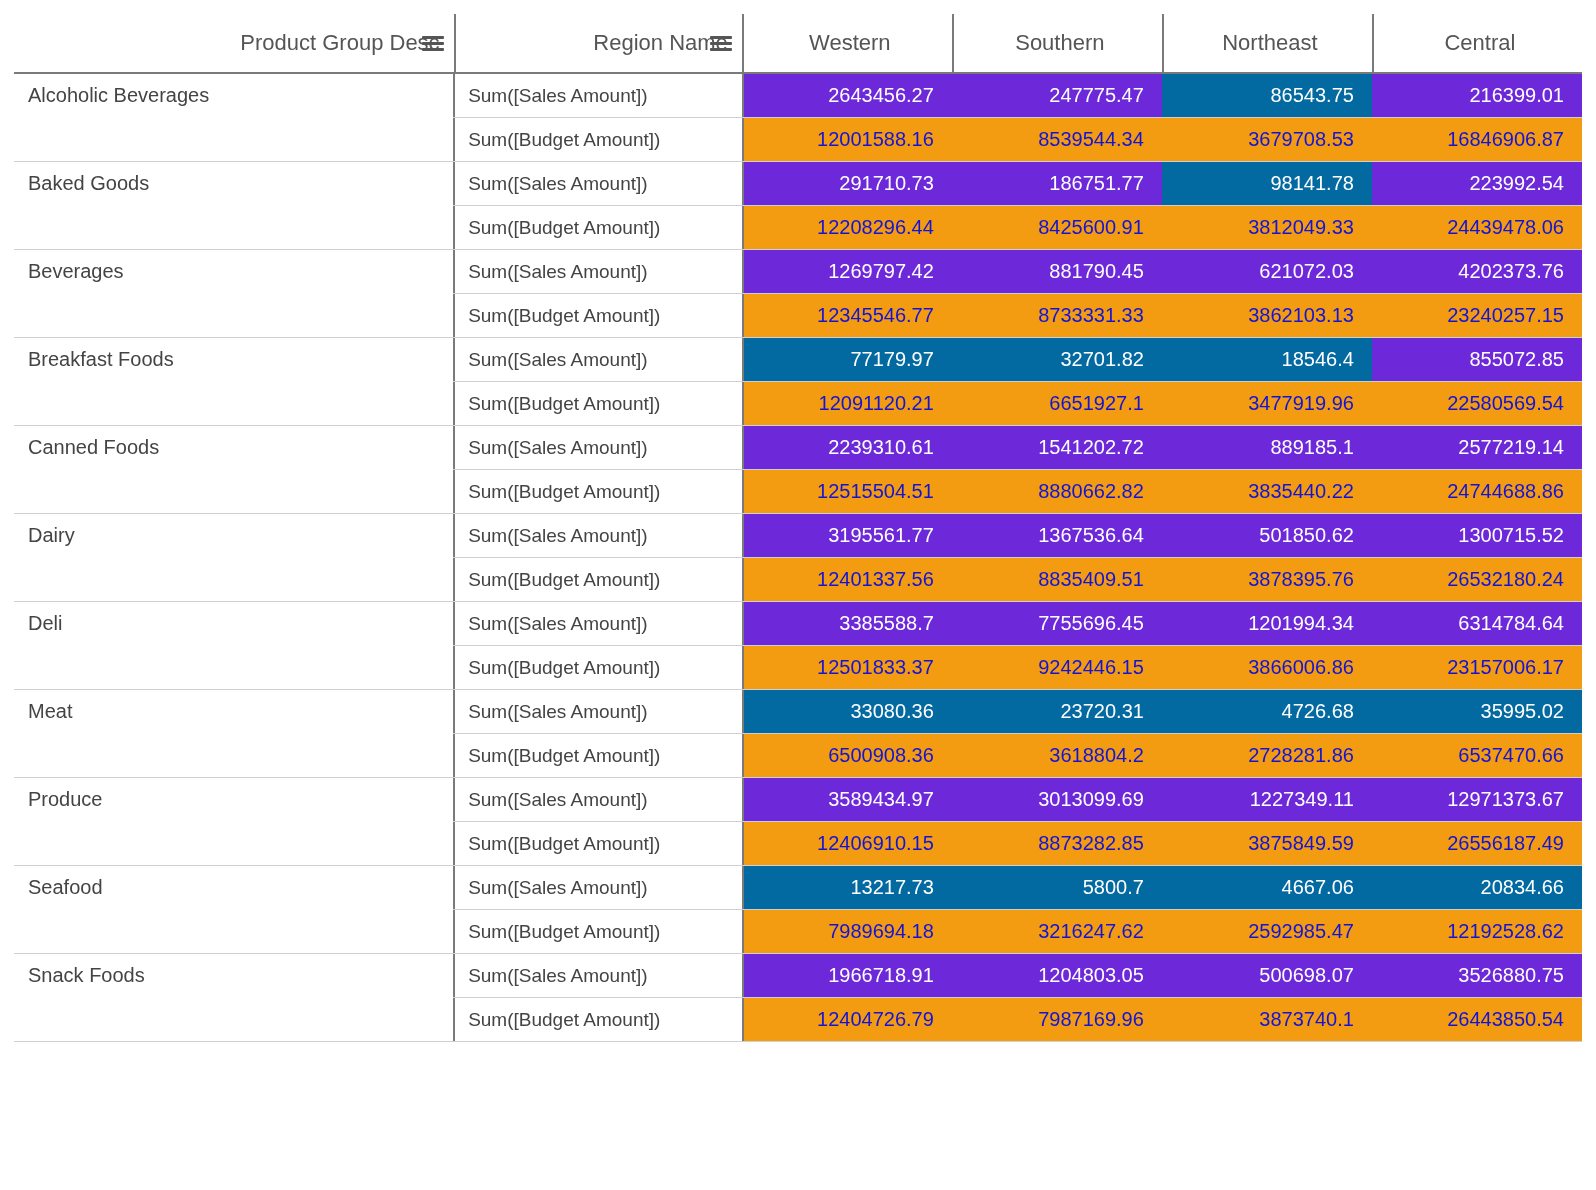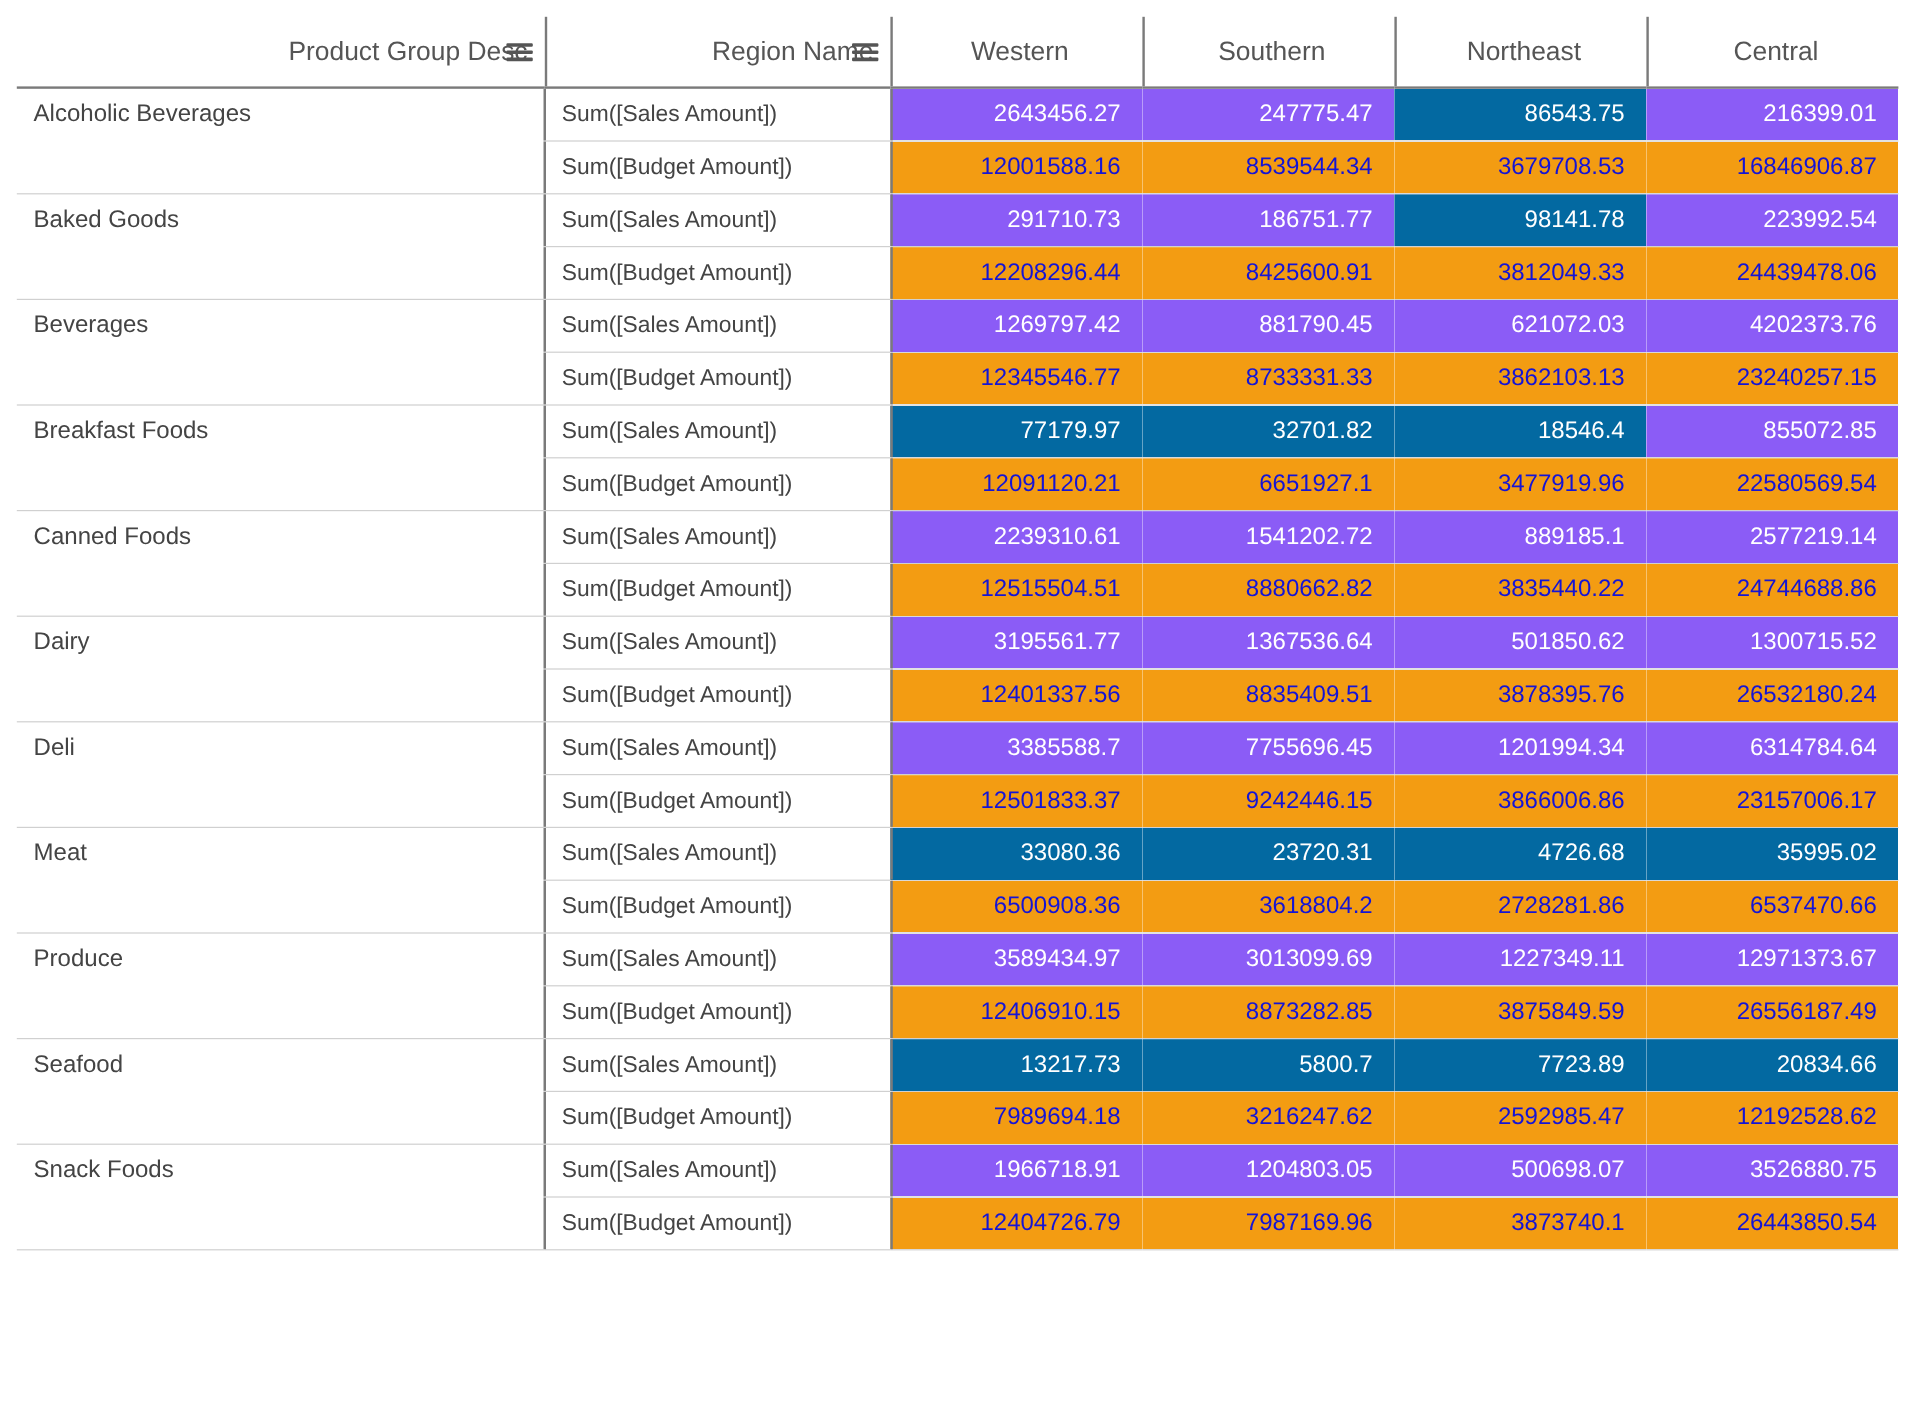--- a/index.html
+++ b/index.html
@@ -97,21 +97,21 @@
     padding-right:18px;
     position:relative;
   }
   .pivot tbody td.val-cell.first-val::before {
     content:"";
     position:absolute;
     left:0; top:0; height:100%;
     width:2px;
     background:#7a7a7a;
   }
-  .val-green  { background:#8b5cf6; color:#fff; }
+  .val-green  { background:#6d28d9; color:#fff; }
   .val-red    { background:#0369a1; color:#fff; }
   .val-orange { background:#f39c12; color:#1414d6; }
 </style>
 </head>
 <body>
 
 <table class="pivot">
   <colgroup>
     <col class="col-group">
     <col class="col-metric">
@@ -274,21 +274,21 @@
         <td class="val-cell val-orange first-val">12406910.15</td>
         <td class="val-cell val-orange">8873282.85</td>
         <td class="val-cell val-orange">3875849.59</td>
         <td class="val-cell val-orange">26556187.49</td>
       </tr>
       <tr>
         <td class="group-cell" rowspan="2">Seafood</td>
         <td class="metric-cell">Sum([Sales Amount])</td>
         <td class="val-cell val-red first-val">13217.73</td>
         <td class="val-cell val-red">5800.7</td>
-        <td class="val-cell val-red">7723.89</td>
+        <td class="val-cell val-red">4667.06</td>
         <td class="val-cell val-red">20834.66</td>
       </tr>
       <tr>
         <td class="metric-cell">Sum([Budget Amount])</td>
         <td class="val-cell val-orange first-val">7989694.18</td>
         <td class="val-cell val-orange">3216247.62</td>
         <td class="val-cell val-orange">2592985.47</td>
         <td class="val-cell val-orange">12192528.62</td>
       </tr>
       <tr>

